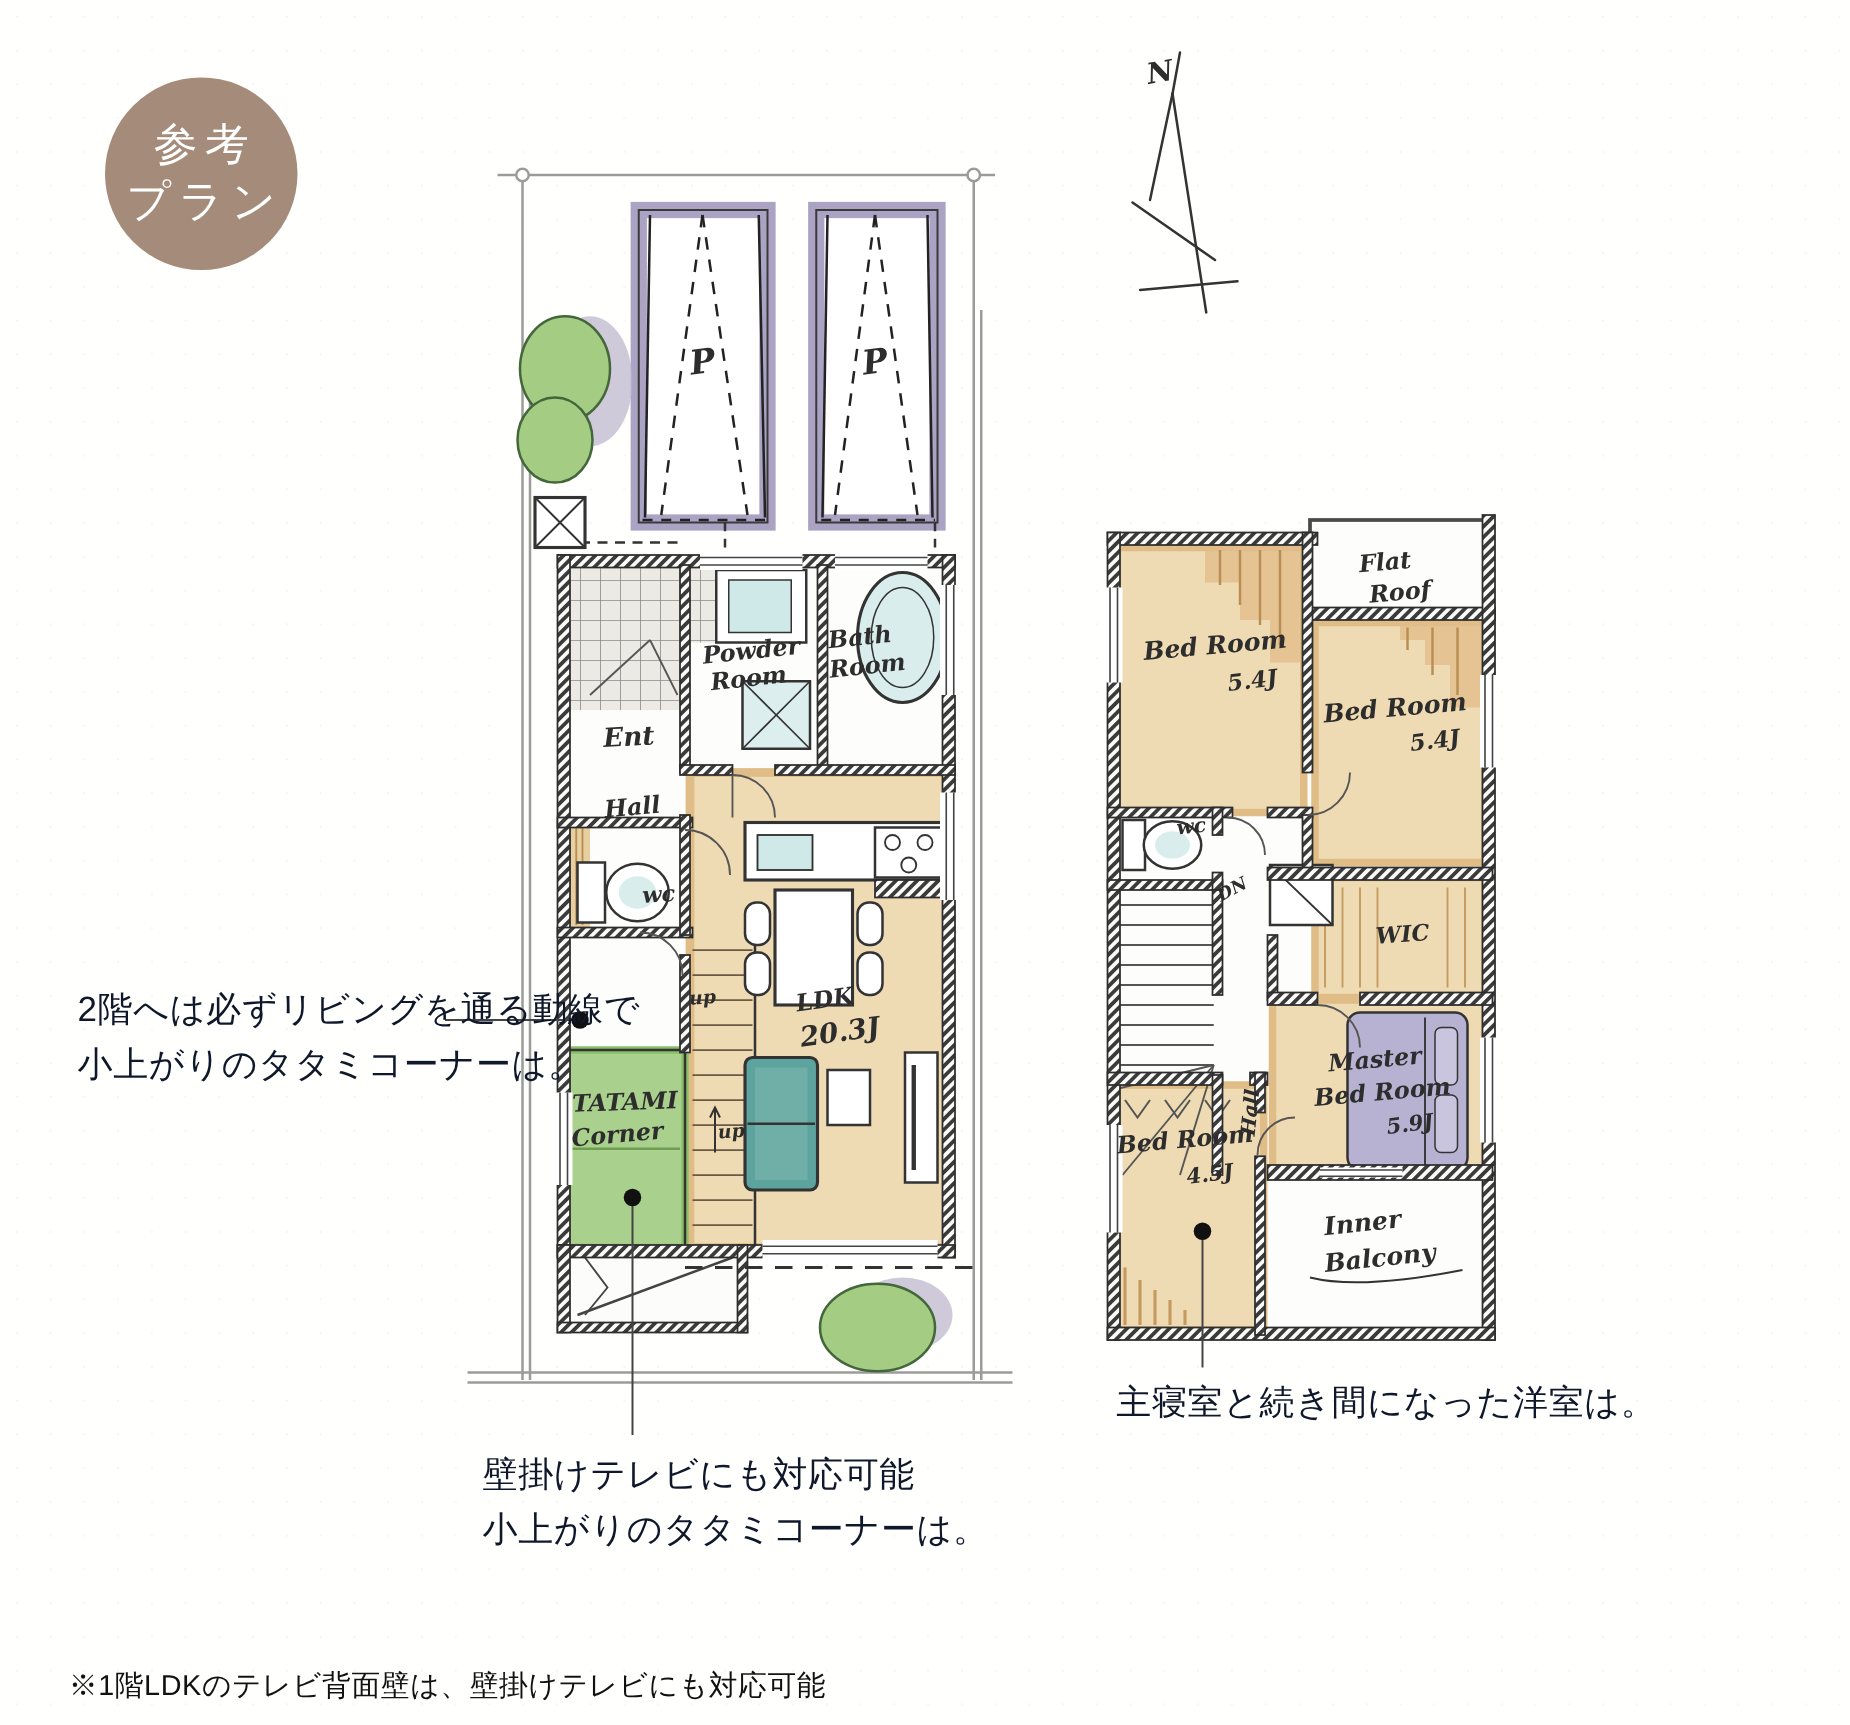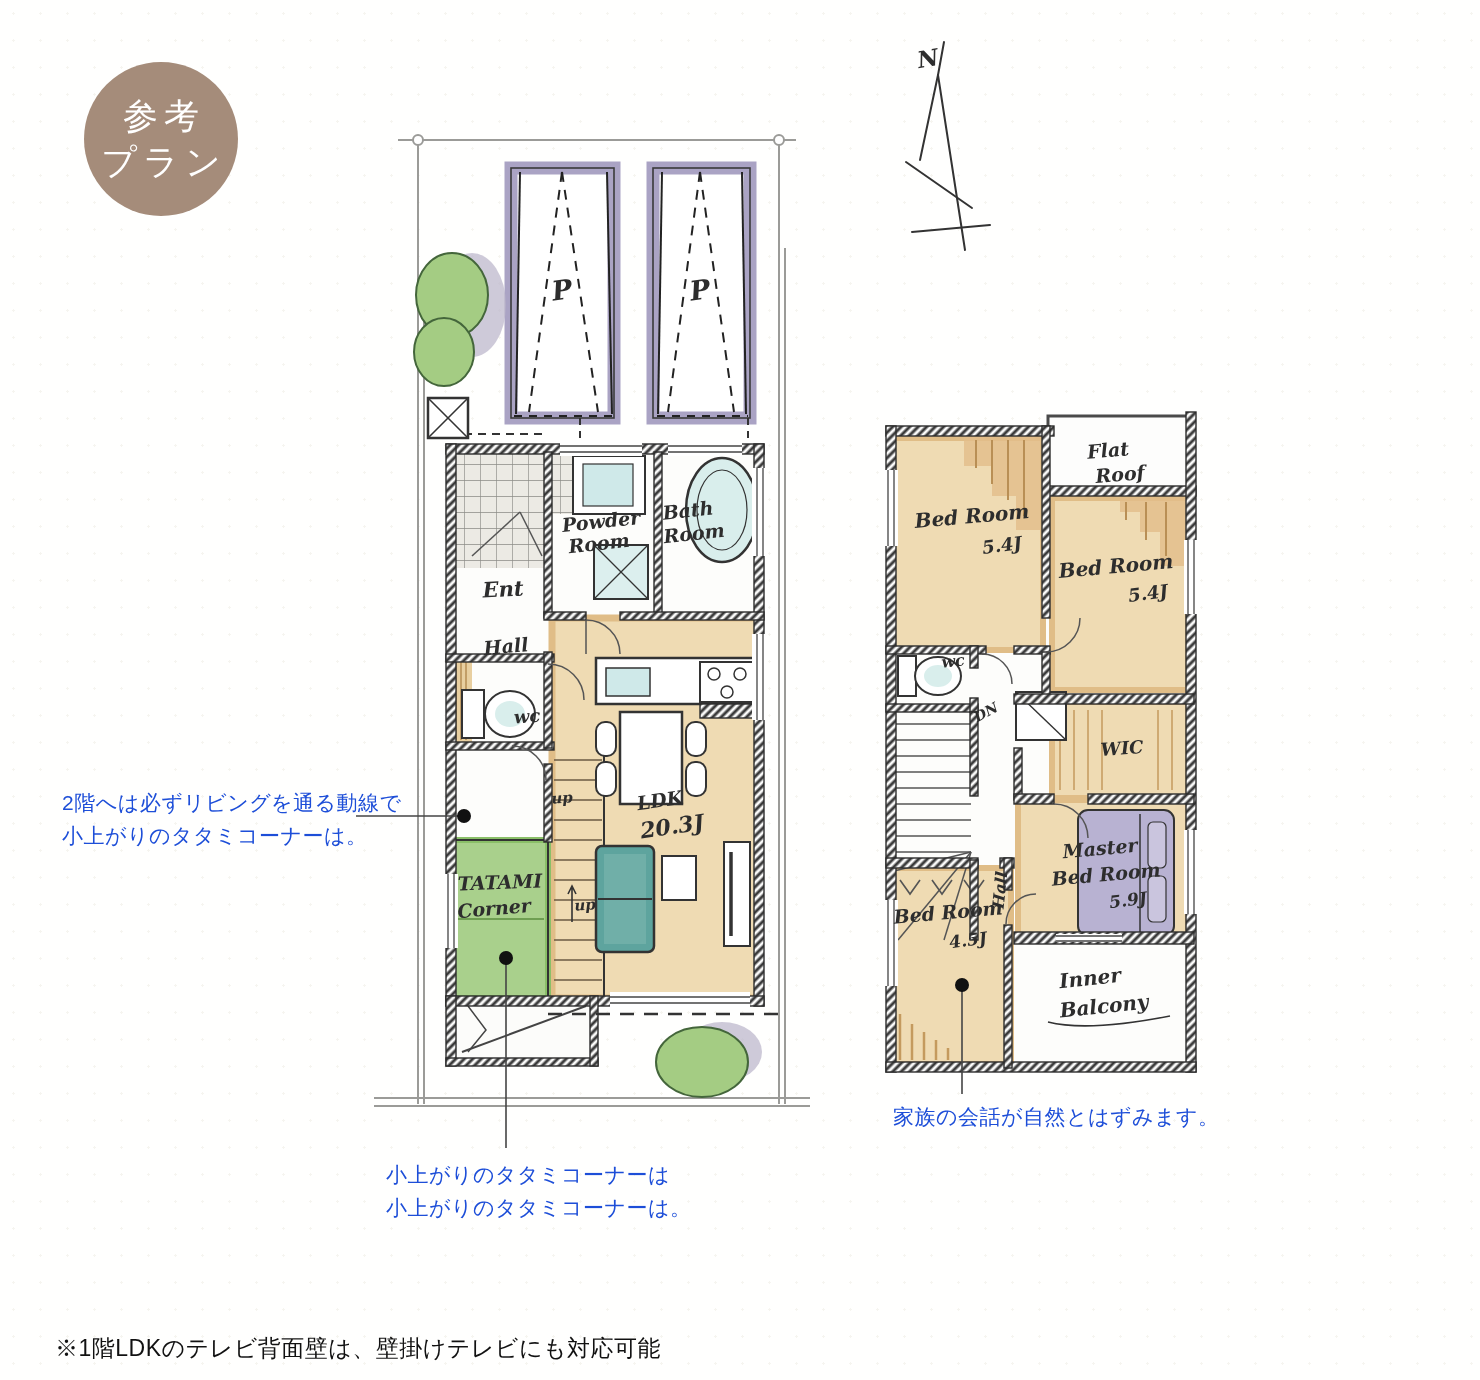--- a/index.html
+++ b/index.html
@@ -18,21 +18,21 @@
     background:#a58c7a;color:#fff;display:flex;flex-direction:column;
     align-items:center;justify-content:center;
     font-family:"DejaVu Serif",serif;font-size:35px;letter-spacing:6px;line-height:1.32;
     text-indent:6px;
   }
   .lbl{
     position:absolute;transform:translate(-50%,-50%) rotate(var(--r,0deg));
     font-family:"DejaVu Serif",serif;font-style:italic;font-weight:600;
     color:#2d2d2d;white-space:nowrap;
   }
-  .ann{position:absolute;color:#1d4ed8;font-size:21px;line-height:1.58;letter-spacing:.5px;}
+  .ann{position:absolute;color:#0f172a;font-size:28px;line-height:1.58;letter-spacing:.5px;}
   .footer-note{position:absolute;color:#111;font-size:23px;letter-spacing:.5px;}
   svg{position:absolute;left:0;top:0;}
 </style>
 </head>
 <body>
 
 <div class="canvas">
   <div class="paper-dots"></div>
 
   <svg width="1480" height="1380" viewBox="0 0 1480 1380">
@@ -371,21 +371,21 @@
   <div class="lbl" style="left:948px;top:912px;font-size:19px;--r:-5deg">Bed Room</div>
   <div class="lbl" style="left:968px;top:940px;font-size:17px;--r:-7deg">4.5J</div>
   <div class="lbl" style="left:1090px;top:978px;font-size:20px;--r:-6deg">Inner</div>
   <div class="lbl" style="left:1104px;top:1006px;font-size:20px;--r:-6deg">Balcony</div>
 
   <div class="ann" style="left:62px;top:786px;">
     <div>2階へは必ずリビングを通る動線で</div>
     <div>小上がりのタタミコーナーは。</div>
   </div>
   <div class="ann" style="left:386px;top:1158px;">
-    <div>小上がりのタタミコーナーは</div>
+    <div>壁掛けテレビにも対応可能</div>
     <div>小上がりのタタミコーナーは。</div>
   </div>
   <div class="ann" style="left:893px;top:1100px;">
-    <div>家族の会話が自然とはずみます。</div>
+    <div>主寝室と続き間になった洋室は。</div>
   </div>
 
   <div class="footer-note" style="left:55px;top:1333px;text-align:right;">※1階LDKのテレビ背面壁は、壁掛けテレビにも対応可能</div>
 </div>
 
 </body></html>

